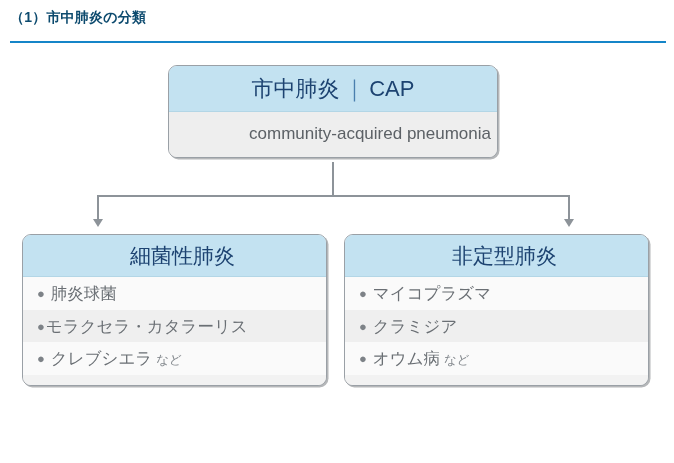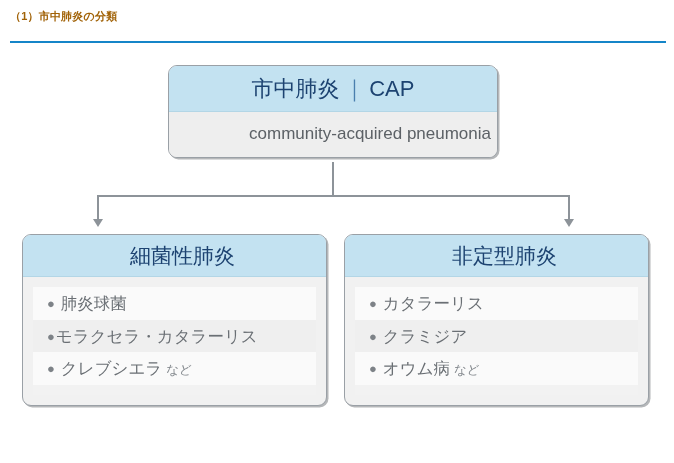--- a/index.html
+++ b/index.html
@@ -14,23 +14,23 @@
     color: #333333;
     overflow: hidden;
     position: relative;
   }
 
   
   .page-title {
     position: absolute;
     left: 10px;
     top: 9px;
-    font-size: 11px;
+    font-size: 14px;
     font-weight: bold;
-    color: #a16207;
+    color: #0c4a6e;
     letter-spacing: 0.2px;
     white-space: nowrap;
   }
   .title-rule {
     position: absolute;
     left: 10px;
     top: 41px;
     width: 656px;
     height: 2px;
     background: #1585c8;
@@ -90,21 +90,21 @@
   #child-card-0 { left: 22px;  top: 234px; width: 305px; }
   #child-card-1 { left: 344px; top: 234px; width: 305px; }
 
   .card-header.child {
     font-size: 21px;
     padding: 10px 6px 10px 22px;
   }
 
   .item-list {
     list-style: none;
-    margin: 10px;
+    margin: 0;
     padding: 0 0 10px 0;
     background: #f2f2f2;
   }
   .item-list li {
     font-size: 16.5px;
     color: #6a6f74;
     padding: 6px 6px 6px 14px;
     white-space: nowrap;
     line-height: 1.25;
   }
@@ -177,21 +177,21 @@
       <li>
         <span class="dot">●</span><span>クレブシエラ</span><span class="suffix">など</span>
       </li>
     </ul>
   </div>
 
   <div class="card" id="child-card-1">
     <div class="card-header child">非定型肺炎</div>
     <ul class="item-list">
       <li>
-        <span class="dot">●</span><span>カタラーリス</span>
+        <span class="dot">●</span><span>マイコプラズマ</span>
       </li>
       <li>
         <span class="dot">●</span><span>クラミジア</span>
       </li>
       <li>
         <span class="dot">●</span><span>オウム病</span><span class="suffix">など</span>
       </li>
     </ul>
   </div>
 

